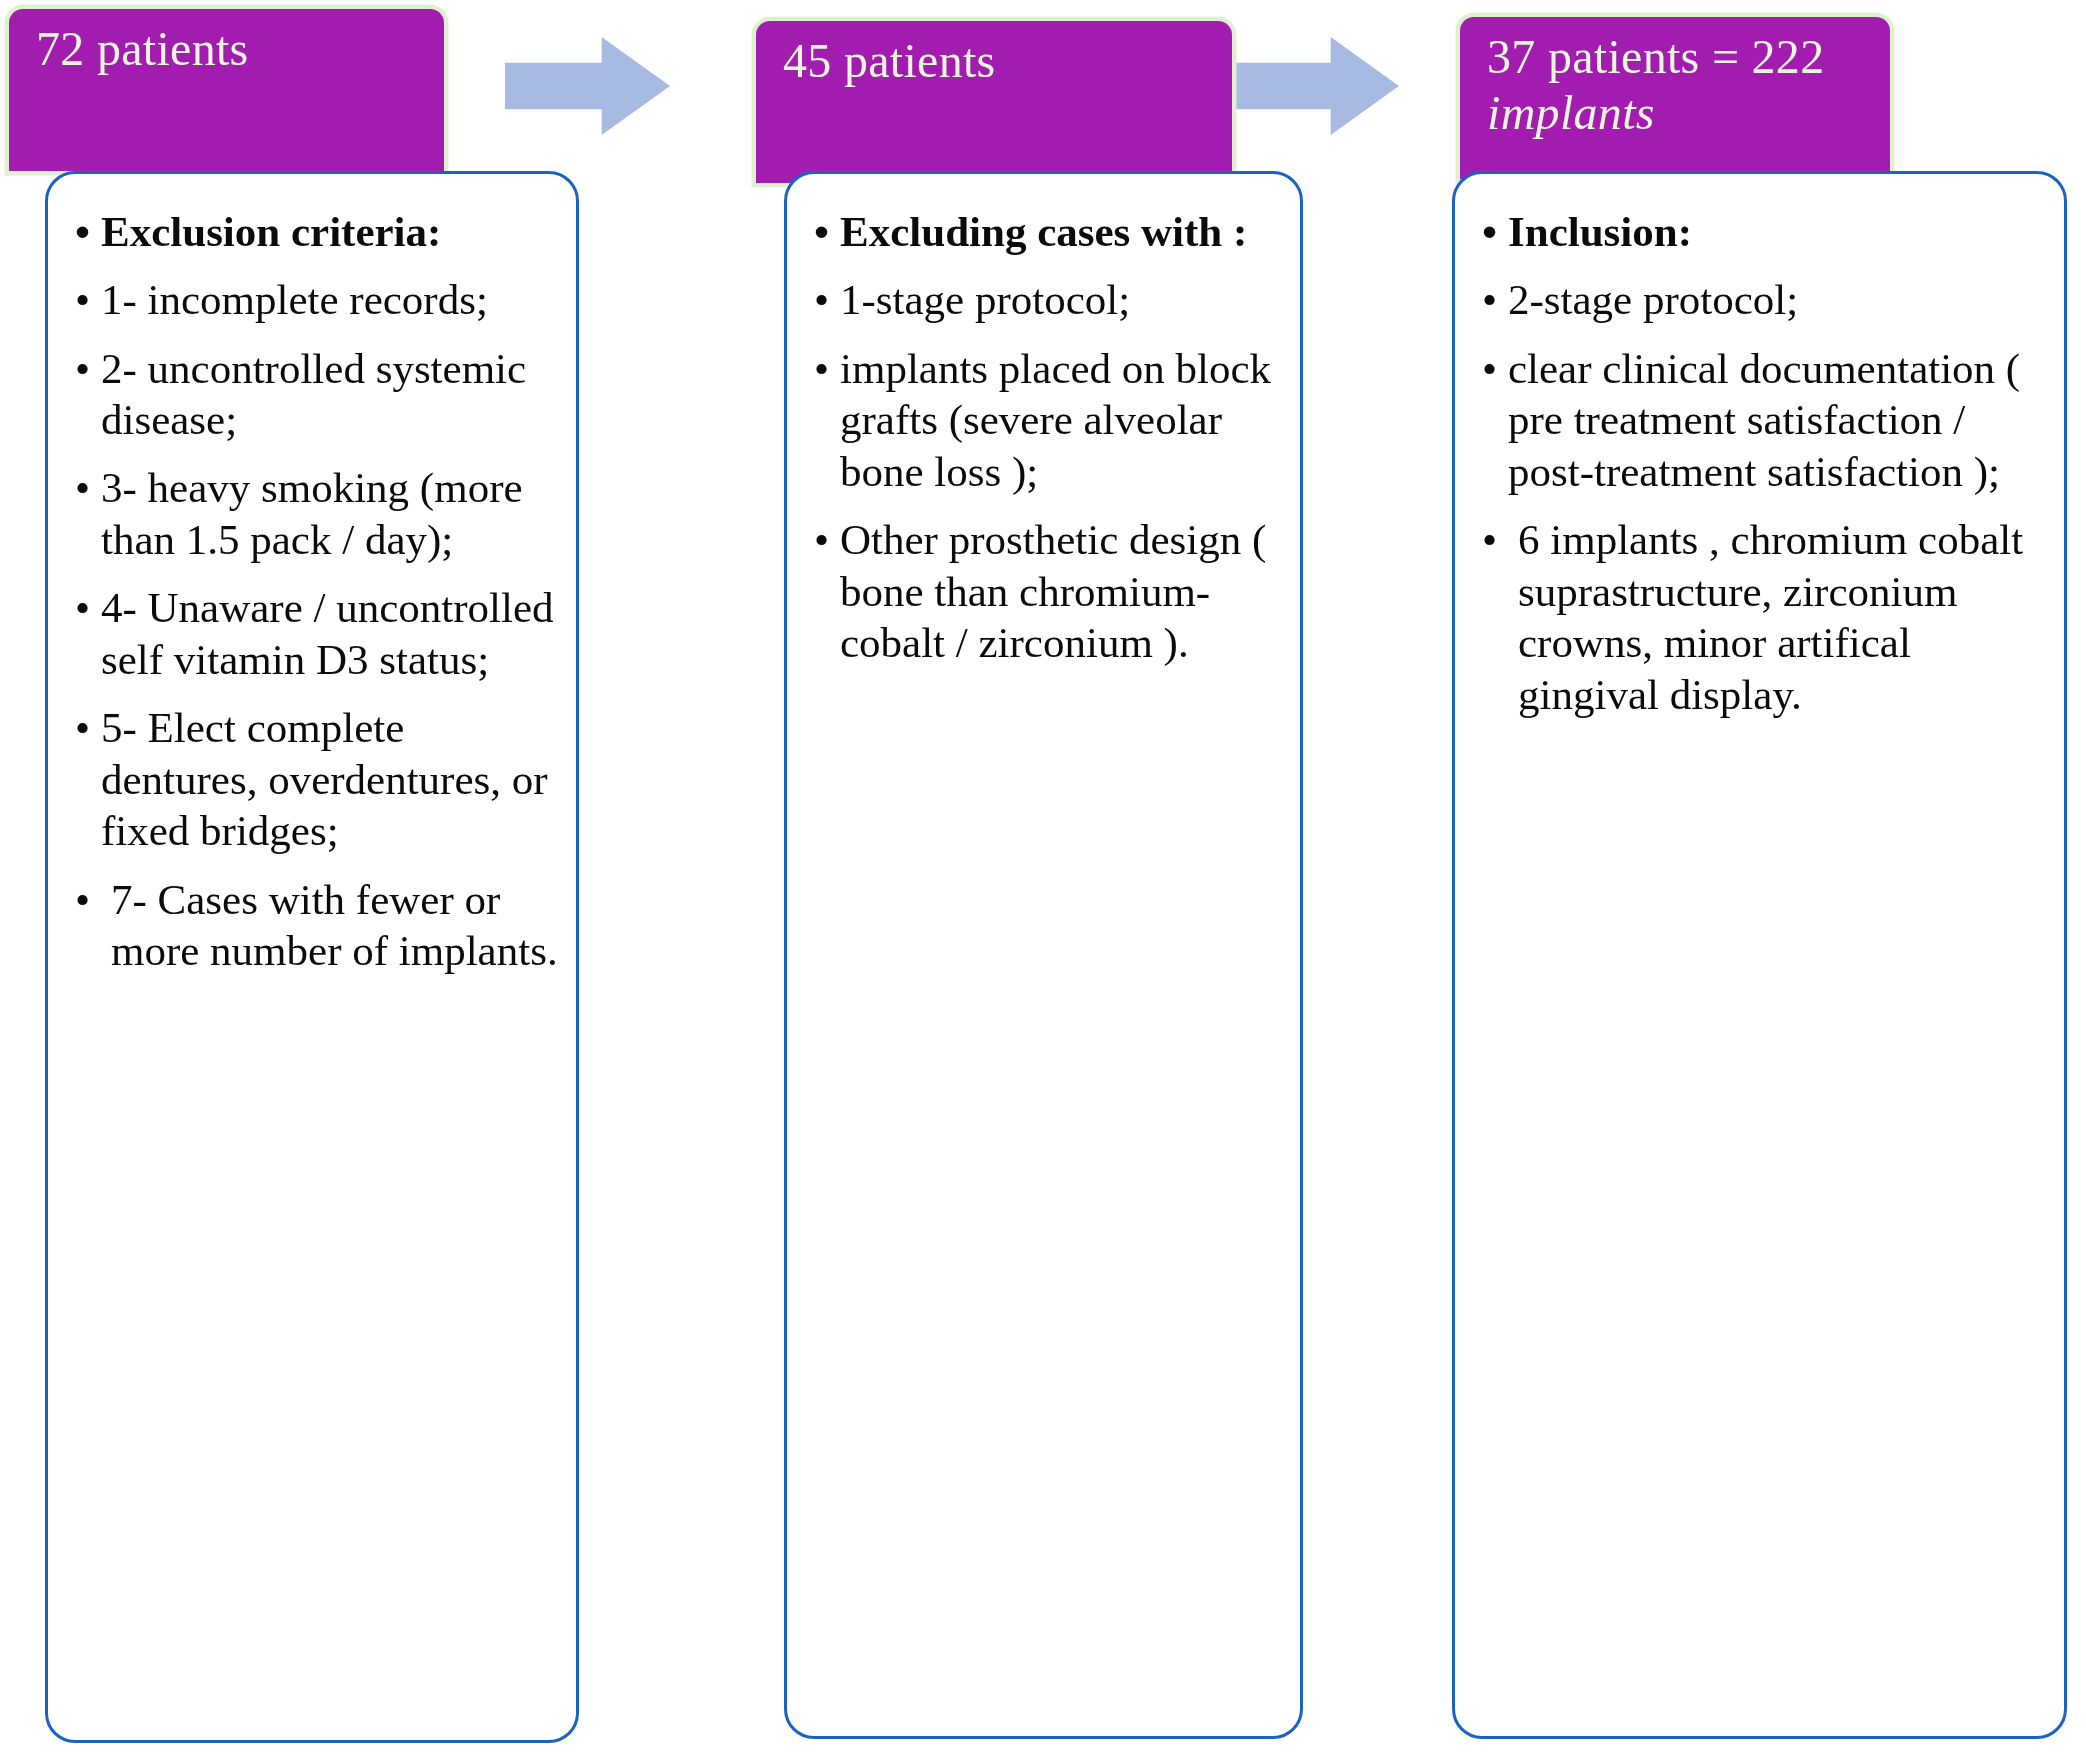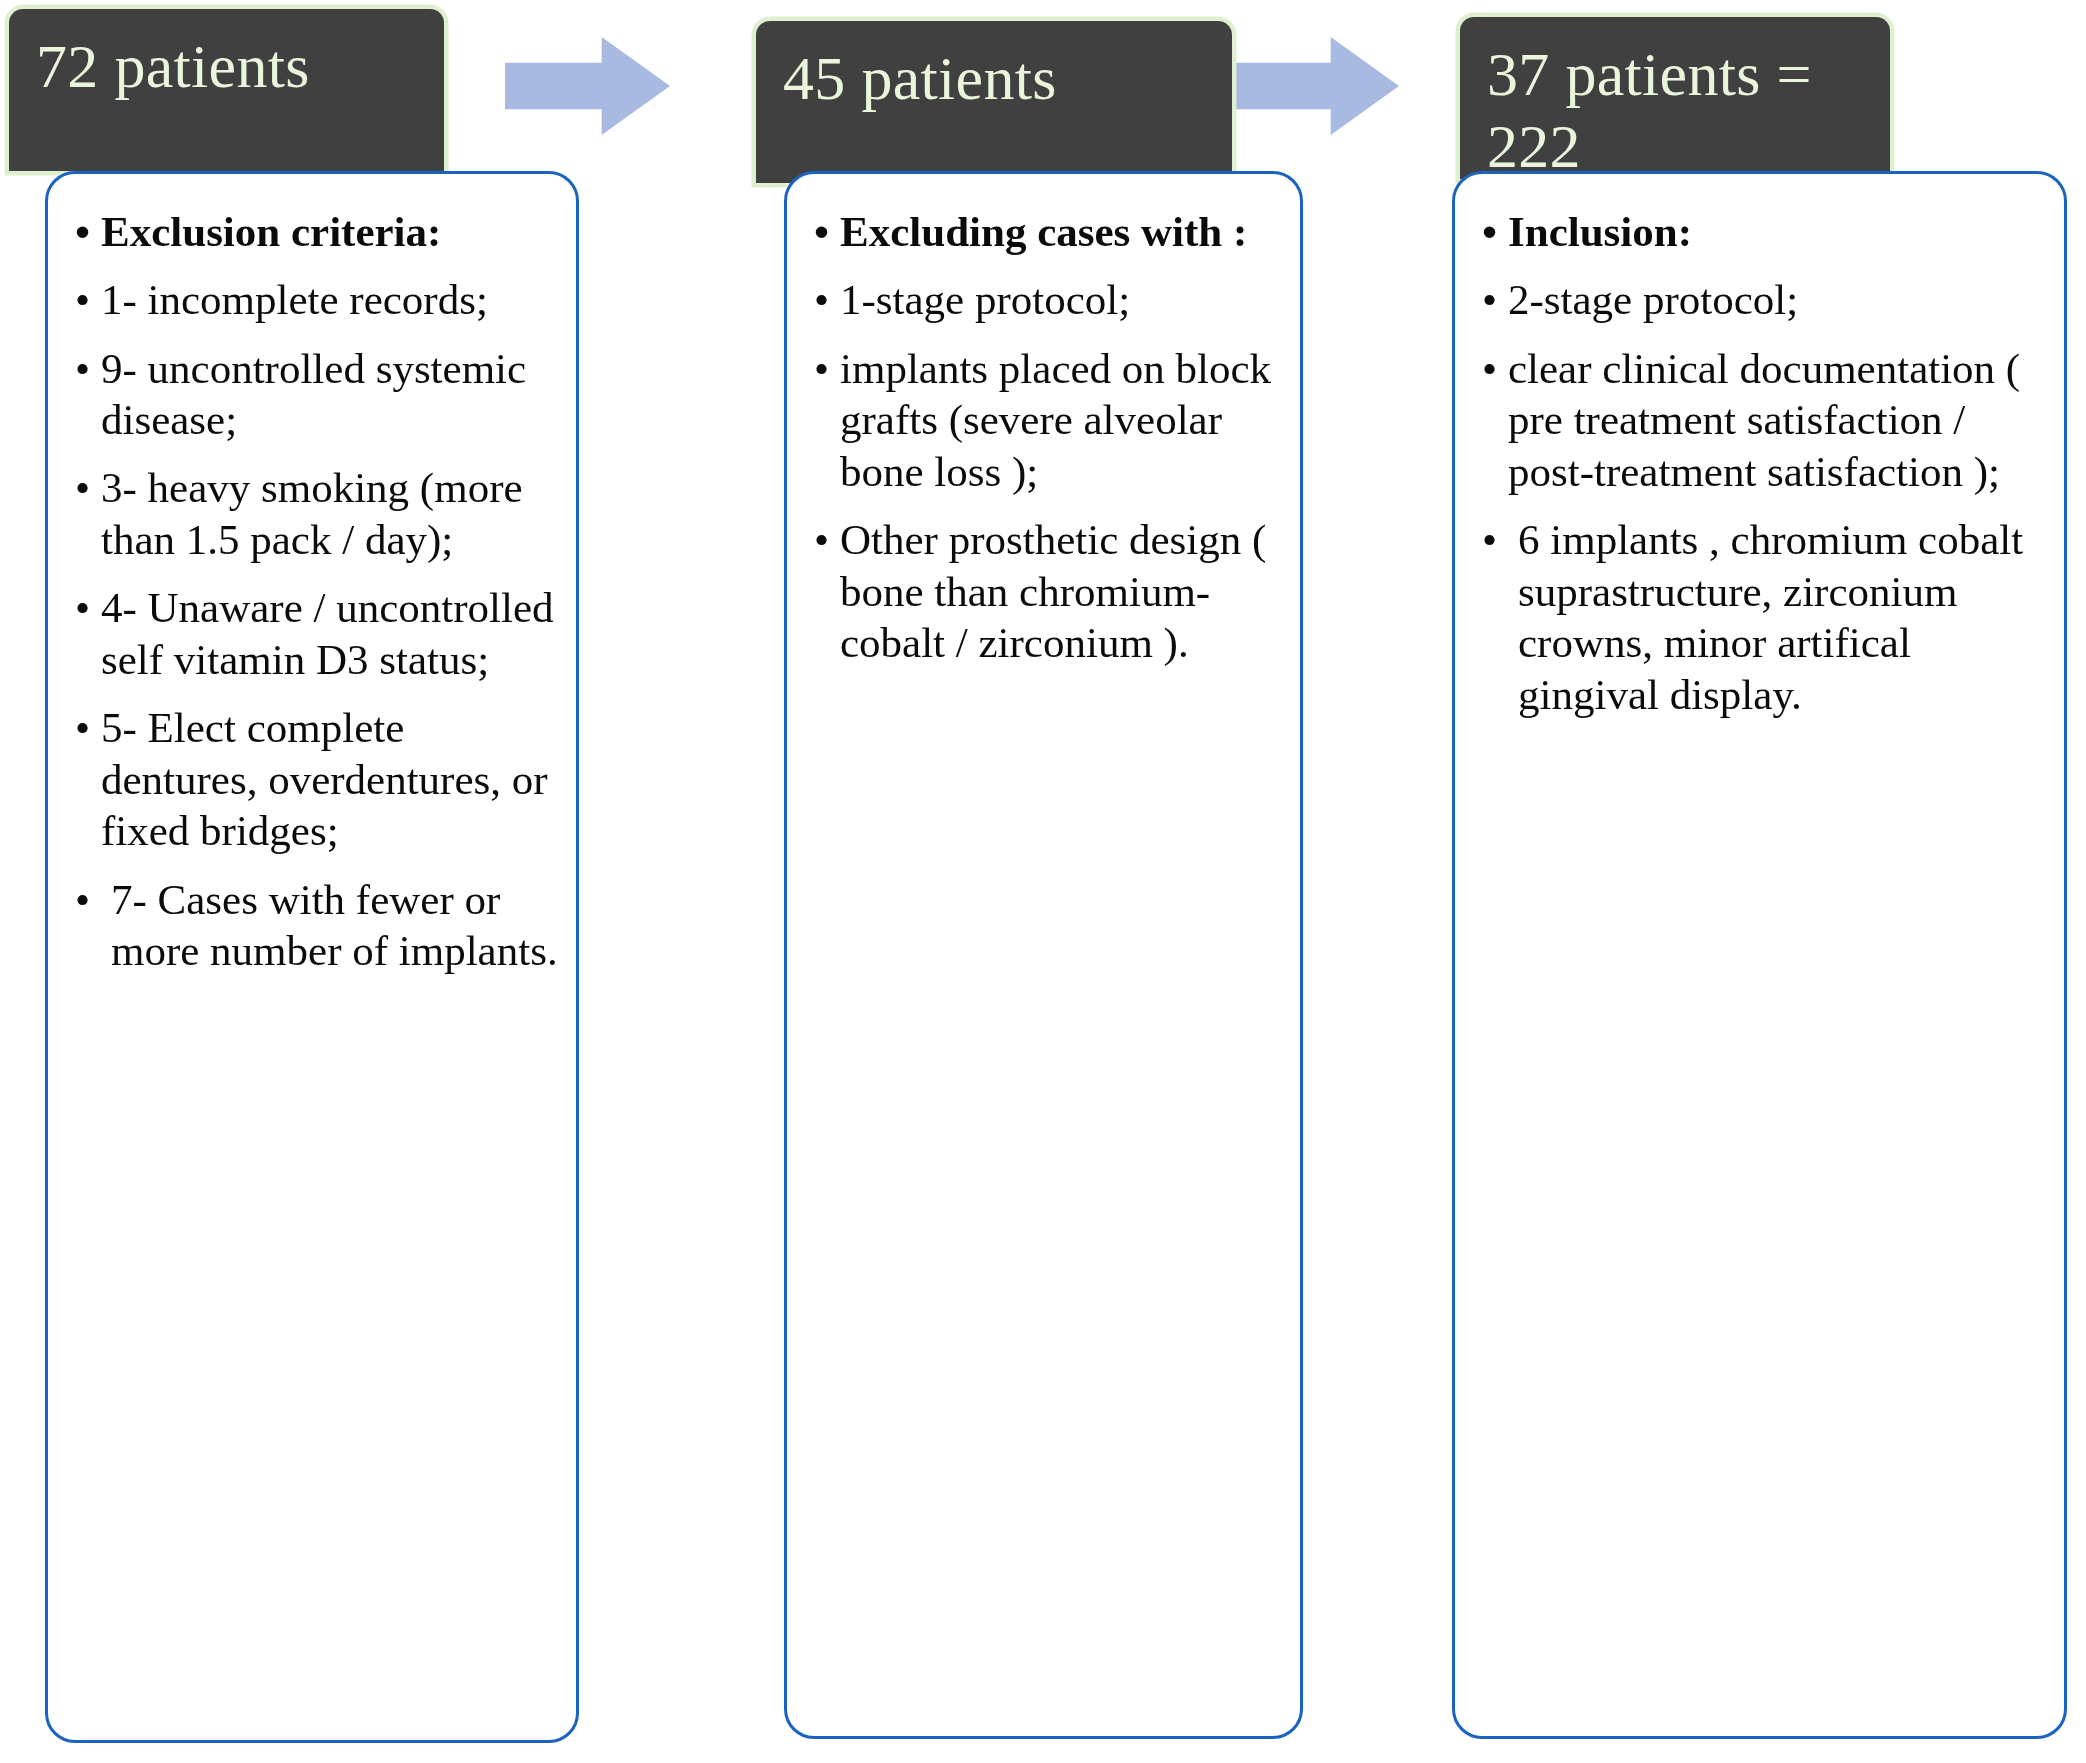--- a/index.html
+++ b/index.html
@@ -18,27 +18,27 @@
   .stage {
     position: absolute;
     left: 0; top: 0;
     width: 2087px;
     height: 1764px;
   }
 
   
   .hdr {
     position: absolute;
-    background: #404040;
+    background: #a21caf;
     border-radius: 14px 14px 0 0;
     box-shadow: 0 0 0 4.5px #dff0d0;
     color: #e9f6dc;
     box-sizing: border-box;
-    padding: 22px 0 0 27px;
-    font-size: 62px;
+    padding: 12px 0 0 27px;
+    font-size: 48px;
     line-height: 1.16;
     letter-spacing: 0.3px;
     z-index: 1;
   }
   .hdr .ital {
     font-style: italic;
     display: block;
     font-family: Liberation Serif, serif;
   }
 
@@ -104,21 +104,21 @@
   <div class="arrow" id="arrow-1">
     <svg width="165" height="98" viewBox="0 0 256 152" xmlns="http://www.w3.org/2000/svg">
       <polygon points="0,40 150,40 150,0 256,76 150,152 150,112 0,112" fill="#A8BAE2"></polygon>
     </svg>
   </div>
 
   <div class="panel" id="panel-1">
     <ul>
       <li class="bold"><span class="bullet">•</span><span>Exclusion criteria:</span></li>
       <li><span class="bullet">•</span><span>1- incomplete records;</span></li>
-      <li><span class="bullet">•</span><span>9- uncontrolled systemic disease;</span></li>
+      <li><span class="bullet">•</span><span>2- uncontrolled systemic disease;</span></li>
       <li><span class="bullet">•</span><span>3- heavy smoking (more than 1.5 pack / day);</span></li>
       <li><span class="bullet">•</span><span>4- Unaware / uncontrolled self vitamin D3 status;</span></li>
       <li><span class="bullet">•</span><span>5- Elect complete dentures, overdentures, or fixed bridges;</span></li>
       <li class="wide-bullet"><span class="bullet">•</span><span>7- Cases with fewer or more number of implants.</span></li>
     </ul>
   </div>
 
   <div class="hdr" id="hdr-2">
     <span>45 patients</span>
   </div>

